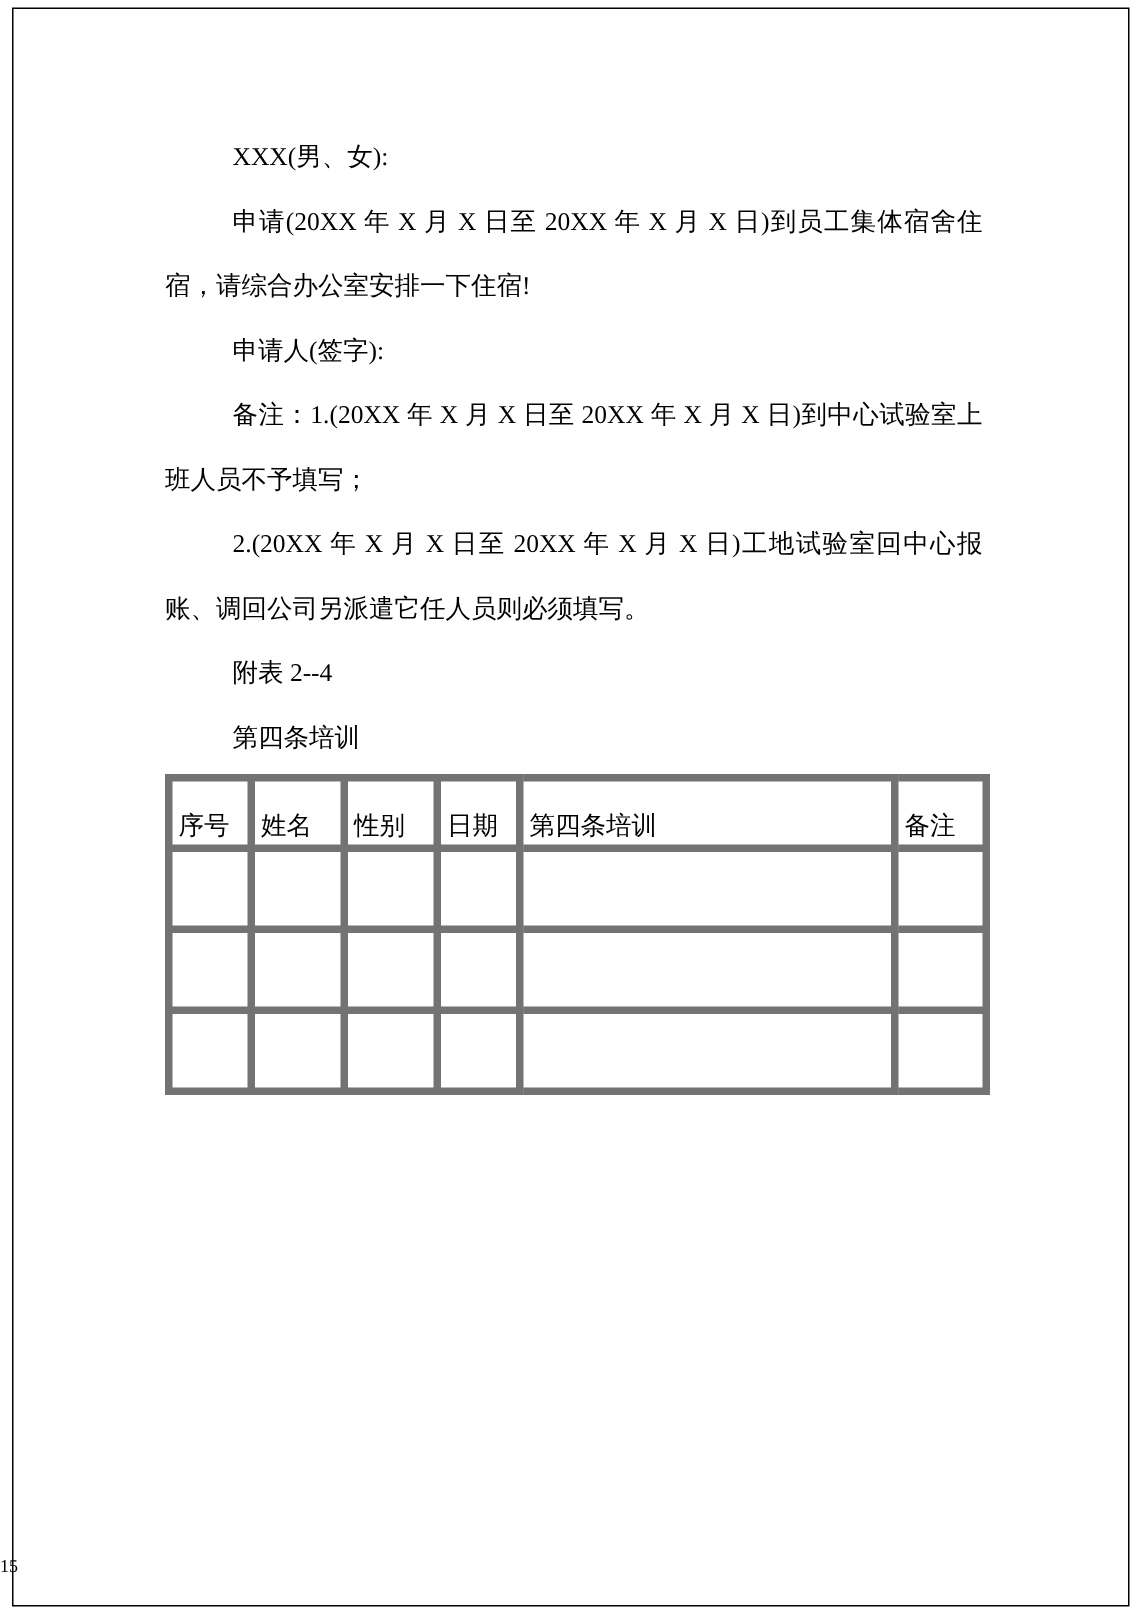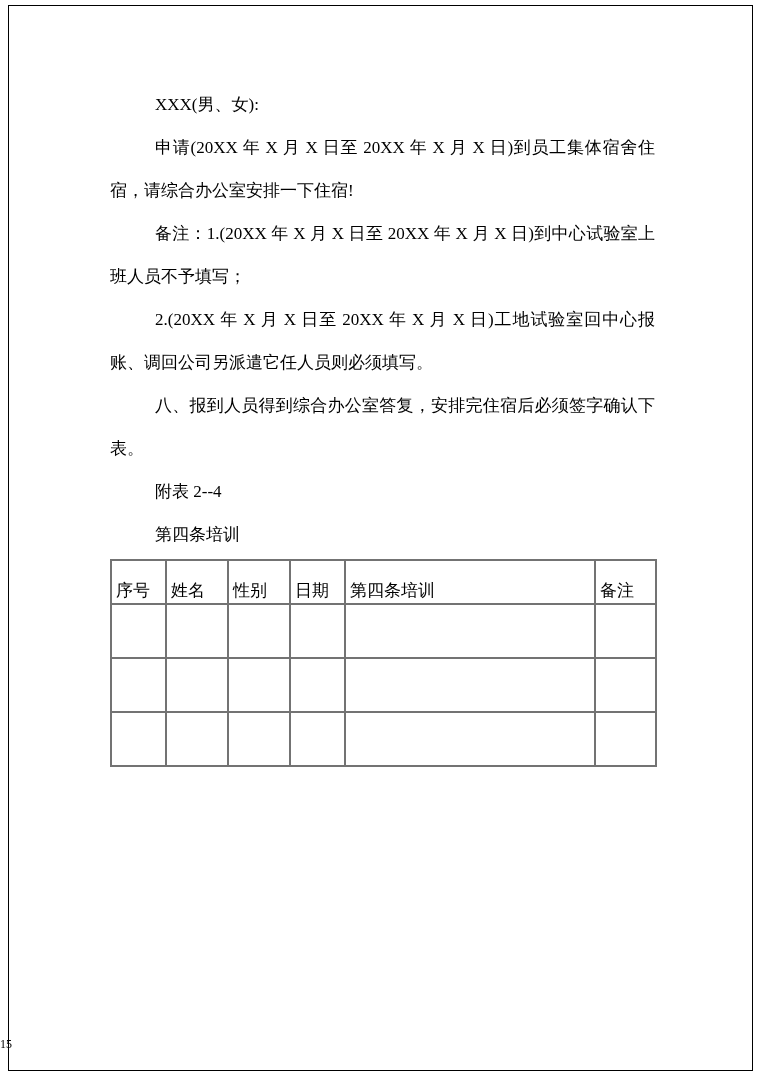--- a/index.html
+++ b/index.html
@@ -37,21 +37,21 @@
     word-break: break-all;
   }
   .confirm-table {
     border-collapse: collapse;
     table-layout: fixed;
     width: 545px;
     margin-top: 3px;
   }
   .confirm-table th,
   .confirm-table td {
-    border: 2px solid #737373;
+    border: 5px solid #737373;
     font-size: 17px;
     font-weight: normal;
     text-align: left;
     vertical-align: middle;
     padding: 18px 2px 1px 4px;
     overflow: hidden;
   }
   .confirm-table thead tr { height: 40px; }
   .confirm-table tbody tr { height: 54px; }
   .section-heading {
@@ -75,23 +75,23 @@
 </style>
 </head>
 <body>
 
 <div class="page-border"></div>
 
 <div class="content">
 
   <p class="para">XXX(男、女):</p>
   <p class="para">申请(20XX 年 X 月 X 日至 20XX 年 X 月 X 日)到员工集体宿舍住宿，请综合办公室安排一下住宿!</p>
+  <p class="para">申请人(签字):</p>
   <p class="para">备注：1.(20XX 年 X 月 X 日至 20XX 年 X 月 X 日)到中心试验室上班人员不予填写；</p>
   <p class="para">2.(20XX 年 X 月 X 日至 20XX 年 X 月 X 日)工地试验室回中心报账、调回公司另派遣它任人员则必须填写。</p>
-  <p class="para">八、报到人员得到综合办公室答复，安排完住宿后必须签字确认下表。</p>
   <p class="para">附表 2--4</p>
   <p class="para">第四条培训</p>
 
   <table class="confirm-table">
     <colgroup>
       <col style="width:55px">
       <col style="width:62px">
       <col style="width:62px">
       <col style="width:55px">
       <col style="width:250px">

